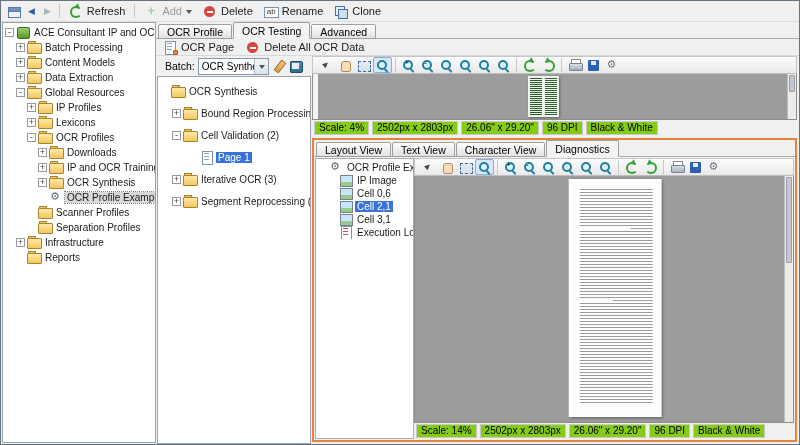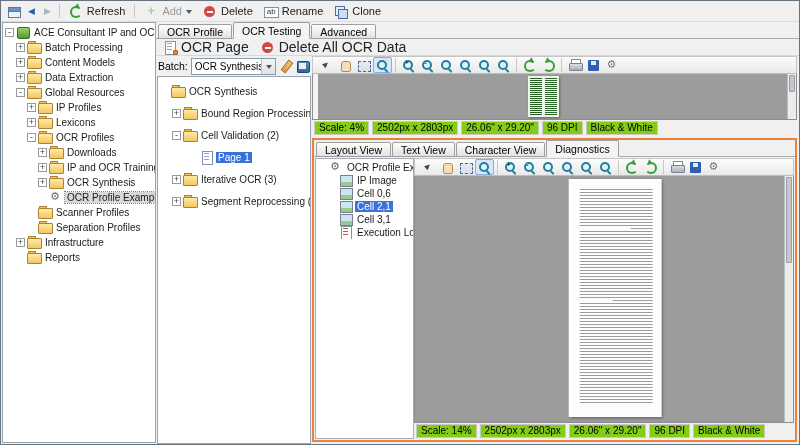--- a/index.html
+++ b/index.html
@@ -58,25 +58,25 @@
   .ic-wrench::after { content:"⚙"; position:absolute; left:1px; top:-1px; font-size:11px; color:#6b7685; }
 
   
   .body { flex:1; display:flex; min-height:0; }
   .nav-panel { width:154px; flex:none; margin:0 0 1px 1px; background:#fff; border:1px solid #9aa4ae; overflow:hidden; padding-top:2px; }
   .main { flex:1; display:flex; flex-direction:column; min-width:0; }
   .tab-strip { height:17px; flex:none; display:flex; align-items:flex-end; padding-left:2px; position:relative; }
   .tab-strip::after { content:""; position:absolute; left:0; right:0; bottom:0; height:1px; background:#ababab; }
   .tab { position:relative; z-index:1; padding:1px 8px; font-size:10.5px; height:15px; line-height:12px; background:linear-gradient(#fefefe,#e2e2e2); border:1px solid #9f9f9f; border-radius:2px 2px 0 0; margin-right:1px; white-space:nowrap; }
   .tab.active { z-index:2; background:#f4f4f4; height:17px; line-height:14px; border-bottom:1px solid #f4f4f4; }
-  .sub-toolbar { height:17px; flex:none; display:flex; align-items:center; gap:2px; padding:0 2px; font-size:14px; border-bottom:1px solid #d8d8d8; }
+  .sub-toolbar { height:17px; flex:none; display:flex; align-items:center; gap:2px; padding:0 2px; font-size:11px; border-bottom:1px solid #d8d8d8; }
   .main-body { flex:1; display:flex; min-height:0; }
 
   .batch-panel { width:156px; flex:none; display:flex; flex-direction:column; min-height:0; padding:0 1px; }
-  .batch-row { height:20px; flex:none; display:flex; align-items:center; gap:3px; padding:1px 1px; font-size:10.5px; }
+  .batch-row { height:20px; flex:none; display:flex; align-items:center; gap:3px; padding:1px 8px; font-size:10.5px; }
   .dropdown { flex:1; display:flex; align-items:center; height:17px; background:#fff; border:1px solid #8a9aad; min-width:0; }
   .dd-value { flex:1; padding:0 3px; white-space:nowrap; overflow:hidden; font-size:10px; }
   .dd-btn { width:14px; align-self:stretch; display:flex; align-items:center; justify-content:center; background:linear-gradient(#f4f4f4,#dde3ea); border-left:1px solid #b6c2cf; }
   .batch-tree { flex:1; background:#fff; border:1px solid #9aa4ae; overflow:hidden; padding-top:3px; }
 
   .viewer-col { flex:1; display:flex; flex-direction:column; min-width:0; padding-right:2px; }
   .viewer-toolbar { height:18px; flex:none; display:flex; align-items:center; padding:0 3px; background:linear-gradient(#fcfcfc,#e9e9e9); border:1px solid #c6c6c6; border-bottom:1px solid #bdbdbd; }
   .tool { width:19px; height:16px; display:flex; align-items:center; justify-content:center; border:1px solid transparent; border-radius:2px; flex:none; }
   .tool.pressed { background:#d9e7f8; border-color:#86aede; }
 

